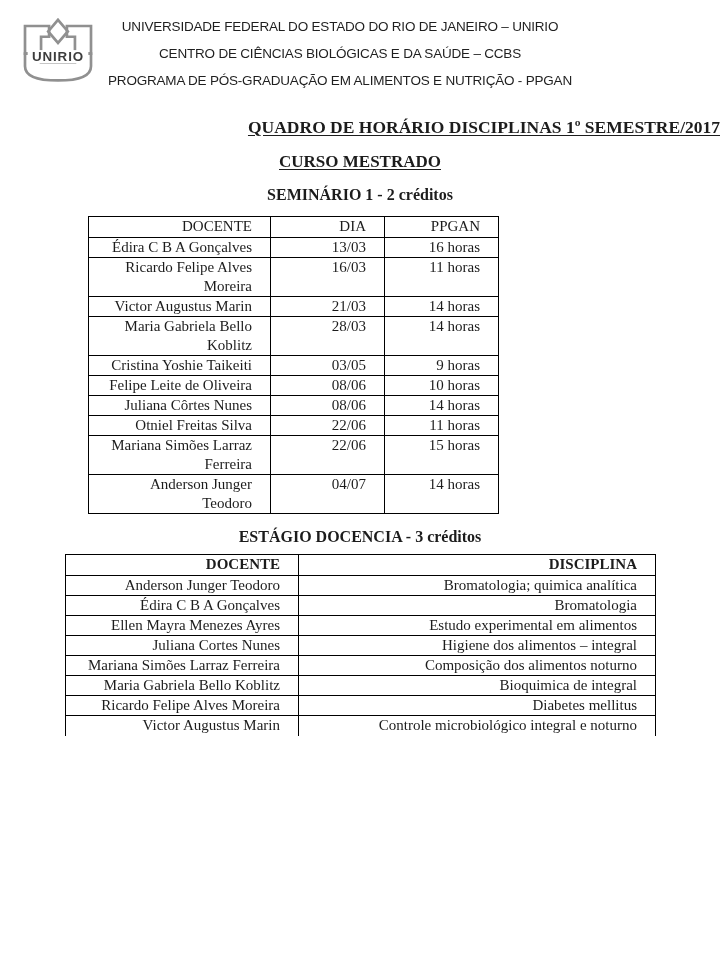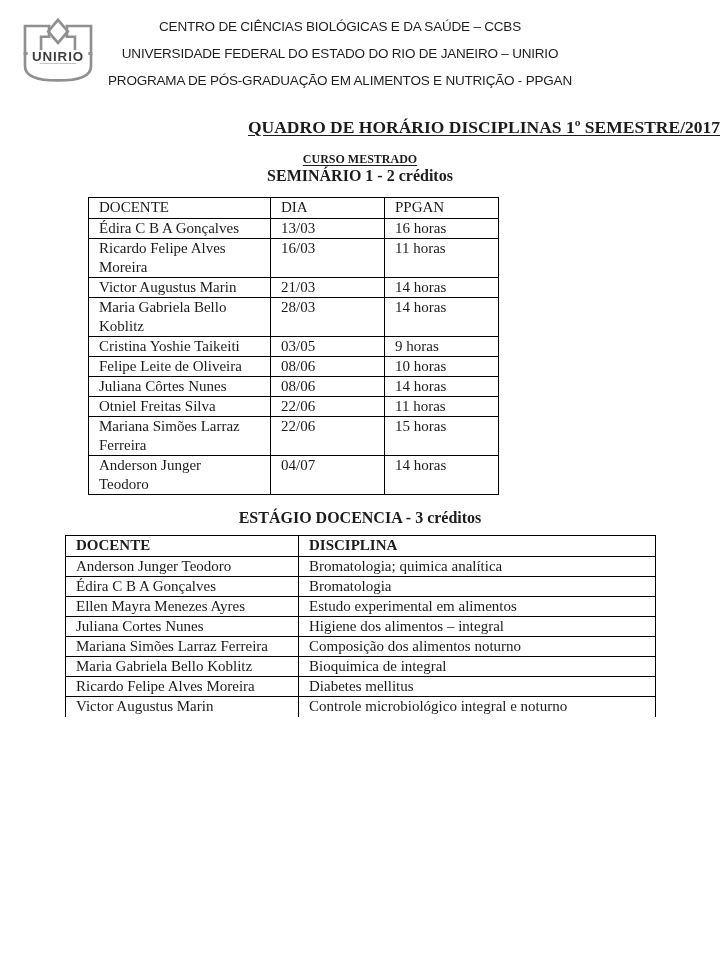--- a/index.html
+++ b/index.html
@@ -32,40 +32,40 @@
     margin-top: 21px;
     text-align: right;
     font-size: 17.5px;
     font-weight: bold;
     text-decoration: underline;
     text-underline-offset: 2px;
   }
   .title-course {
     margin-top: 14px;
     text-align: center;
-    font-size: 12px;
+    font-size: 17px;
     font-weight: bold;
     text-decoration: underline;
     text-underline-offset: 2px;
   }
   .title-section {
-    margin-top: 0;
+    margin-top: 14px;
     text-align: center;
     font-size: 16px;
     font-weight: bold;
   }
 
   
   table { border-collapse: collapse; table-layout: fixed; font-size: 15px; }
   th, td {
     border: 1.5px solid #000;
-    text-align: left;
+    text-align: right;
     vertical-align: top;
     line-height: 19px;
-    padding: 0 10px;
+    padding: 0 18px;
     overflow: hidden;
   }
   .t1 { width: 410px; margin: 12px 0 0 88px; }
   .t1 col.c-doc { width: 182px; }
   .t1 col.c-dia { width: 114px; }
   .t1 col.c-hora { width: 114px; }
   .t1 th { font-weight: normal; height: 21px; }
   .t1 td { white-space: pre-line; }
 
   .t2 { width: 590px; margin: 8px 0 0 65px; }
@@ -103,22 +103,22 @@
 
         <path d="M87 9 H60 V21 H69 V40 H87 Z" fill="none" stroke="#909090" stroke-width="3"></path>
 
         <path d="M13 40 H31 V50 H69 V40 H87 V54 Q87 70 50 70 Q13 70 13 54 Z" fill="none" stroke="#909090" stroke-width="3"></path>
 
         <rect x="16" y="36" width="68" height="15" fill="#ffffff"></rect>
         <text x="50" y="48.5" text-anchor="middle" font-family="Liberation Sans, sans-serif" font-size="15" font-weight="bold" letter-spacing="1" fill="#3d3d3d">UNIRIO</text>
       </svg>
     </div>
     <div class="header-lines">
+      <div>UNIVERSIDADE FEDERAL DO ESTADO DO RIO DE JANEIRO – UNIRIO</div>
       <div>CENTRO DE CIÊNCIAS BIOLÓGICAS E DA SAÚDE – CCBS</div>
-      <div>UNIVERSIDADE FEDERAL DO ESTADO DO RIO DE JANEIRO – UNIRIO</div>
       <div>PROGRAMA DE PÓS-GRADUAÇÃO EM ALIMENTOS E NUTRIÇÃO - PPGAN</div>
     </div>
   </div>
 
   <div class="title-main">QUADRO DE HORÁRIO DISCIPLINAS 1º SEMESTRE/2017</div>
   <div class="title-course">CURSO MESTRADO</div>
   <div class="title-section">SEMINÁRIO 1 - 2 créditos</div>
 
   <table class="t1">
     <colgroup>

